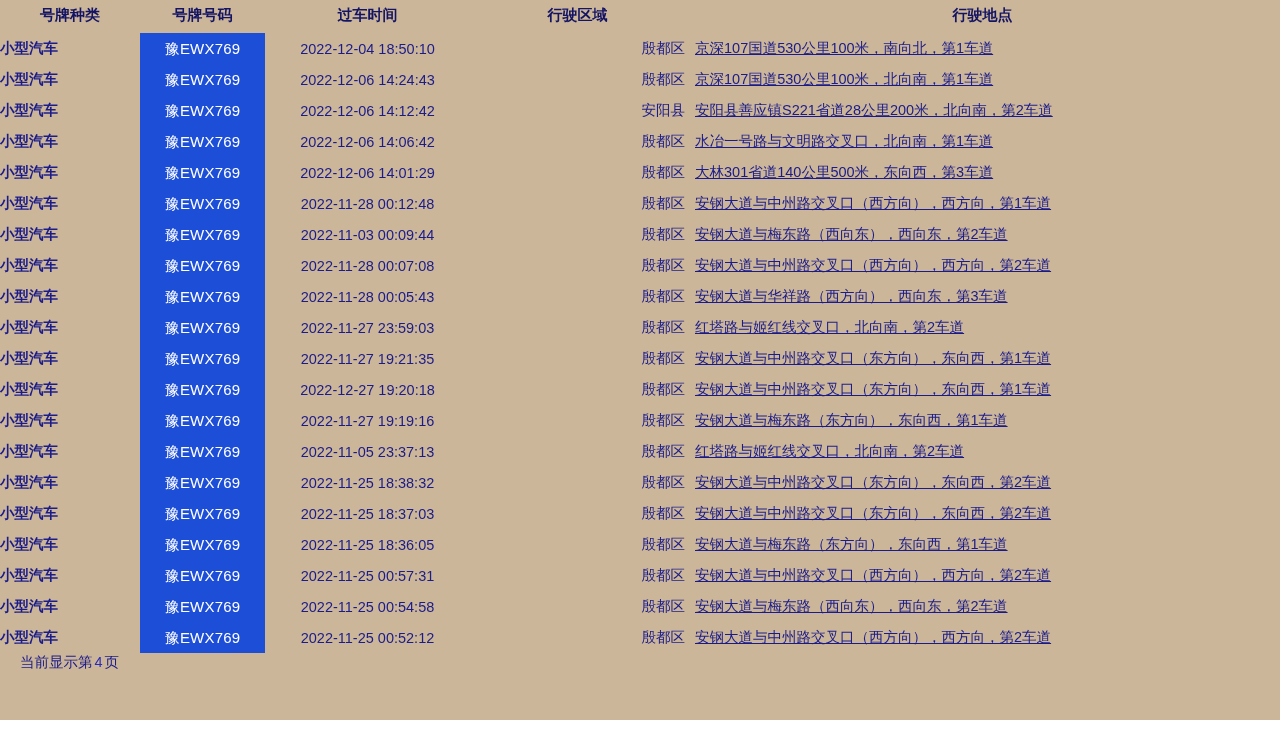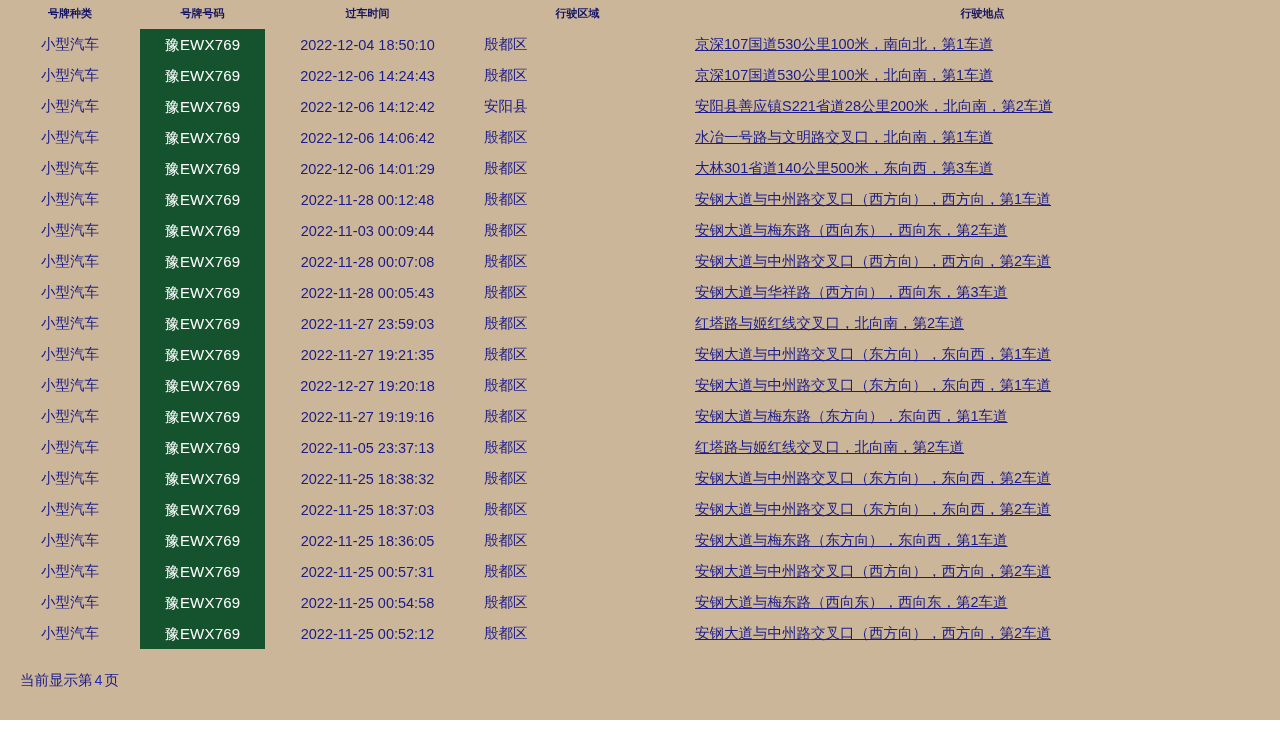--- a/index.html
+++ b/index.html
@@ -20,21 +20,21 @@
     height: 734px;
     background: #ccb699;
     box-sizing: border-box;
   }
   table.records {
     width: 1280px;
     border-collapse: collapse;
     table-layout: fixed;
   }
   table.records th {
-    font-size: 11px;
+    font-size: 15px;
     font-weight: bold;
     color: #141464;
     padding: 6px 0 8px 0;
     text-align: center;
     white-space: nowrap;
   }
   table.records td {
     font-size: 14.5px;
     color: #1b1b8a;
     padding: 0;
@@ -42,50 +42,50 @@
     vertical-align: middle;
     white-space: nowrap;
   }
   col.c-type   { width: 140px; }
   col.c-plate  { width: 125px; }
   col.c-time   { width: 205px; }
   col.c-area   { width: 215px; }
   col.c-place  { width: 595px; }
 
   .cell-type {
-    text-align: center;
+    font-weight: bold;
   }
   .cell-plate-wrap {
     text-align: center;
   }
   .plate-badge {
     display: block;
-    background: #14532d;
+    background: #1d4ed8;
     color: #ffffff;
     font-size: 15px;
     line-height: 31px;
     height: 31px;
     text-align: center;
     letter-spacing: 0.2px;
   }
   .cell-time {
     text-align: center;
   }
   .cell-area {
     padding-left: 14px !important;
-    text-align: left;
+    text-align: right;
     margin-top: 20px;
   }
   .cell-place {
     padding-left: 10px !important;
     text-align: left;
     text-decoration: underline;
   }
   .footer {
-    margin-top: 22px;
+    margin-top: 0;
     padding-left: 20px;
     font-size: 14.5px;
     color: #1b1b8a;
   }
   .footer .pagenum {
     color: #2b2bbb;
     padding: 0 2px;
   }
   .bottom-sliver {
     position: absolute;

